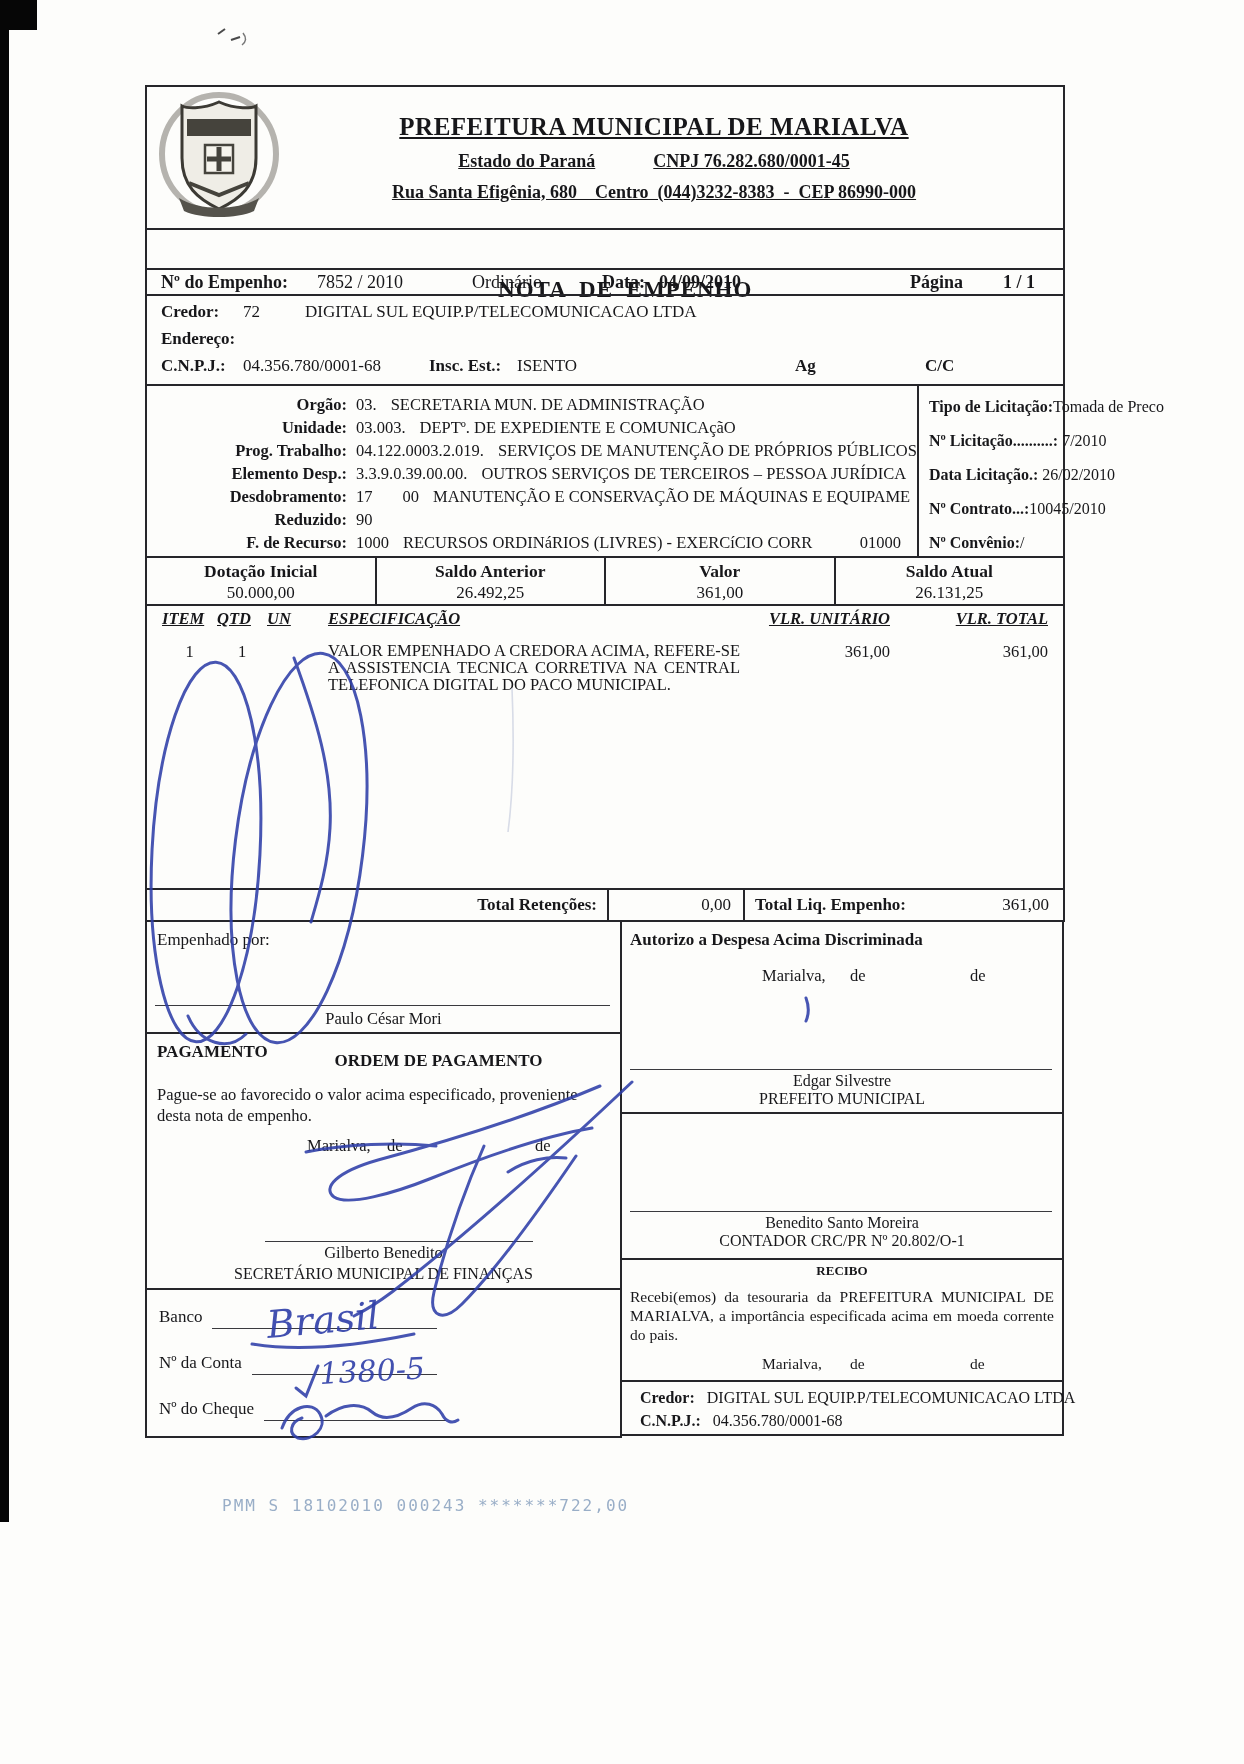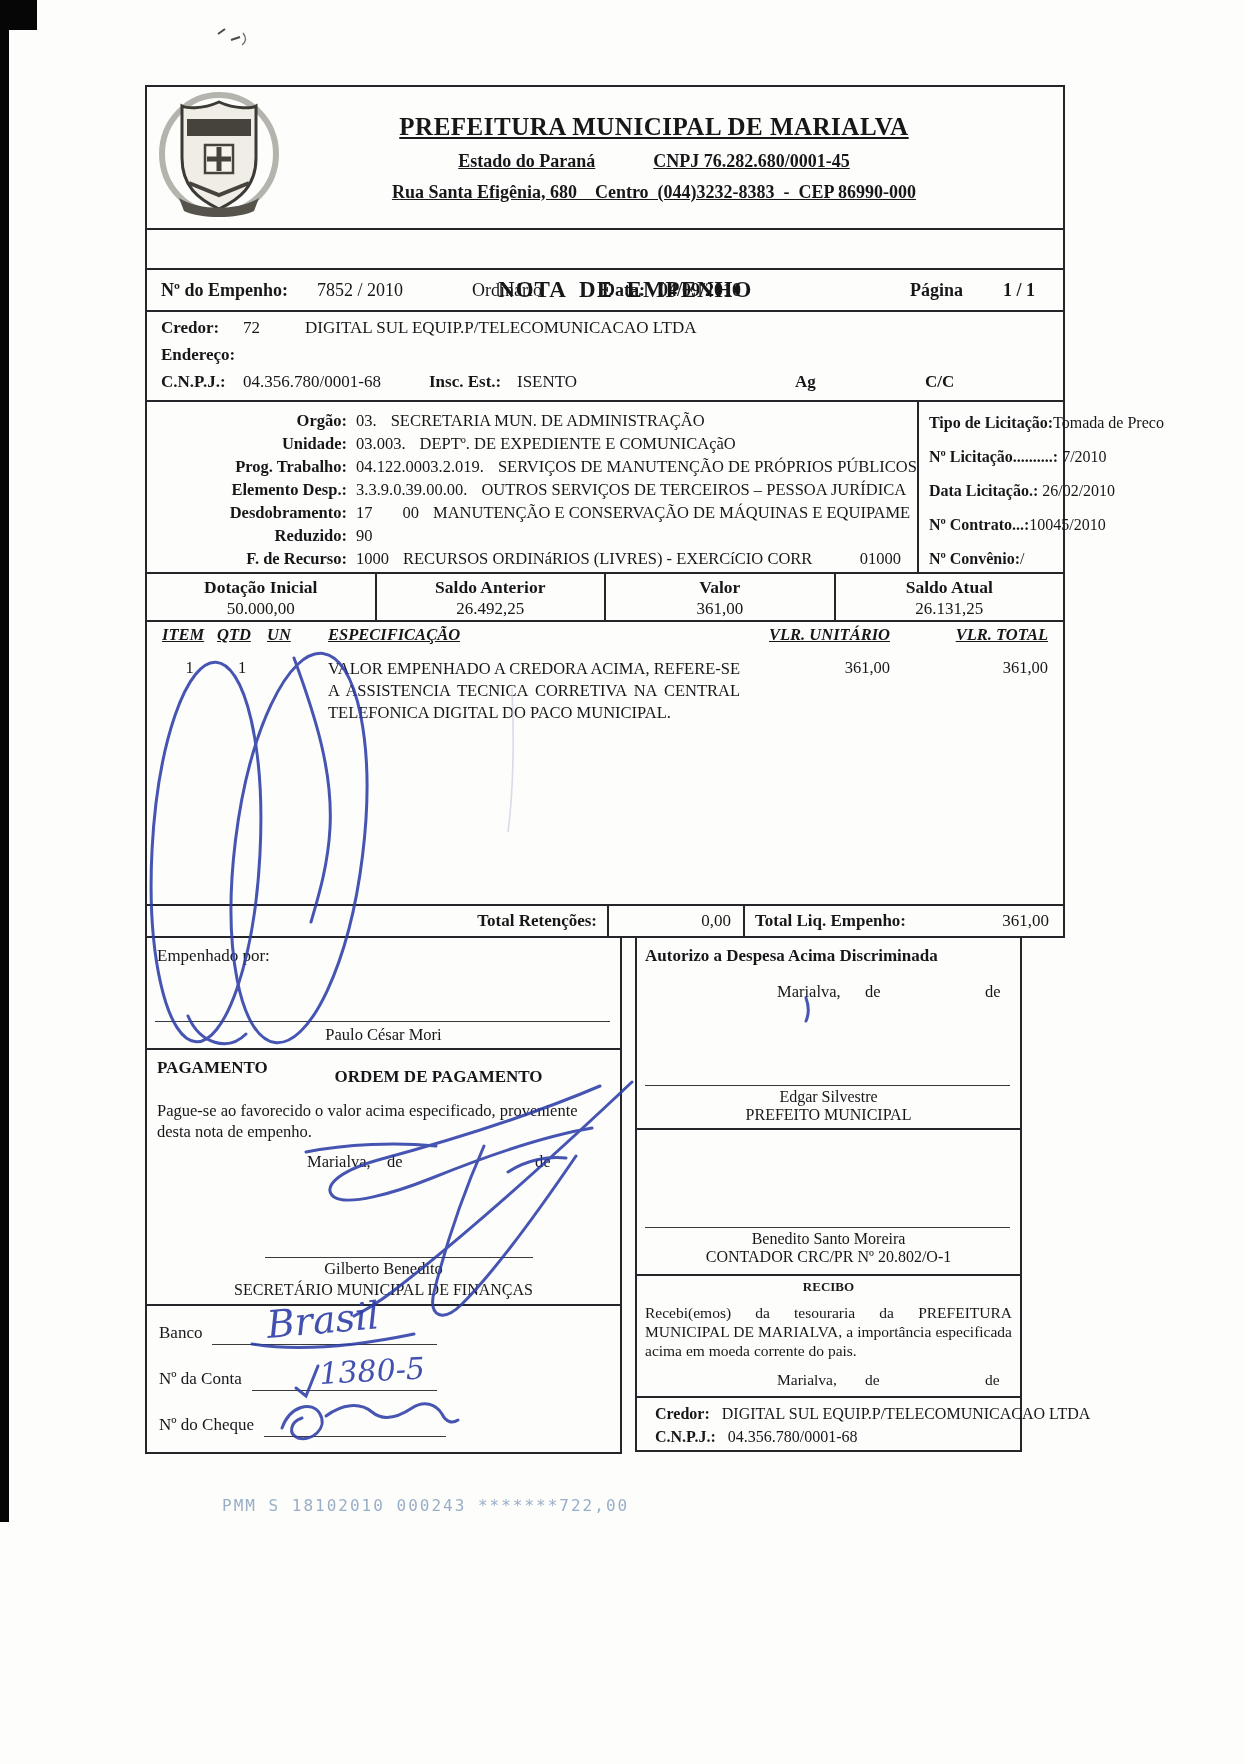--- a/index.html
+++ b/index.html
@@ -28,21 +28,21 @@
   .logo { width:124px; flex:0 0 auto; margin-left:10px; }
   .header-text { flex:1; text-align:center; padding-right:36px; }
   .h-title { font-size:25px; font-weight:bold; text-decoration:underline; letter-spacing:.5px; }
   .h-sub { margin-top:10px; font-size:18px; font-weight:bold; display:flex; justify-content:center; gap:58px; }
   .h-sub span { text-decoration:underline; white-space:pre; }
   .h-addr { margin-top:10px; font-size:18px; font-weight:bold; text-decoration:underline; white-space:pre; }
 
   .title-bar { height:42px; text-align:center; font-size:23px; font-weight:bold; line-height:40px; white-space:pre; letter-spacing:1px; }
 
   
-  .empenho-row { height:44px; font-size:18px;padding-left:33px; }
+  .empenho-row { height:28px; font-size:18px;padding-left:33px; }
   .empenho-row span { position:absolute; top:50%; transform:translateY(-50%); white-space:nowrap; }
   .e-label { left:14px; font-weight:bold; }
   .e-num   { left:170px; }
   .e-tipo  { left:325px; }
   .e-data-label { left:455px; font-weight:bold; }
   .e-data-val   { left:512px; font-weight:bold; }
   .e-pag-label  { right:100px; font-weight:bold; }
   .e-pag-val    { right:28px;  font-weight:bold; }
 
   
@@ -79,34 +79,34 @@
   
   .itens-box { height:286px; font-size:16.5px; }
   .it-header { display:flex; padding:3px 15px 0 15px; font-weight:bold; font-style:italic; }
   .it-header span { text-decoration:underline; }
   .col-item { width:55px; } .col-qtd { width:50px; } .col-un { width:55px; }
   .col-spec { flex:1; padding-left:6px; }
   .col-unit { width:150px; text-align:right; }
   .col-total { width:158px; text-align:right; }
   .it-row { display:flex; padding:13px 15px 0 15px; align-items:flex-start; }
   .it-row .col-item, .it-row .col-qtd { text-align:center; }
-  .spec-text { max-width:435px; text-align:justify; line-height:22px; }
+  .spec-text { max-width:435px; text-align:justify; line-height:17px; }
 
   
   .totais-row { height:34px; display:flex; font-size:17px; line-height:30px; }
   .tot-a { flex:1; text-align:right; font-weight:bold; padding-right:10px; border-right:2px solid #26262a; }
   .tot-b { width:136px; text-align:right; padding-right:12px; border-right:2px solid #26262a; }
   .tot-c { width:318px; display:flex; }
   .tot-c-label { font-weight:bold; padding-left:10px; }
   .tot-c-val { margin-left:auto; padding-right:14px; }
 
   
   .lower { display:flex; margin-top:-2px; }
   .col-left { width:477px; }
-  .col-right { width:402px; margin-left:-2px;padding-left:15px; }
+  .col-right { width:444px; margin-left:-2px; }
   .col-left > .box, .col-right > .box { margin-top:-2px; }
   .col-left > .box:first-child, .col-right > .box:first-child { margin-top:0; }
 
   .empenhado-box { height:114px; font-size:17px; }
   .emp-label { position:absolute; left:10px; top:8px; }
   .sig-line { border-top:1.5px solid #3a3a3e; position:absolute; }
   .emp-line { left:8px; right:10px; bottom:26px; }
   .sig-nome { position:absolute; left:0; right:0; text-align:center; font-size:16.5px; }
   .sig-cargo { position:absolute; left:0; right:0; text-align:center; font-size:16px; }
   .emp-nome { bottom:3px; }

